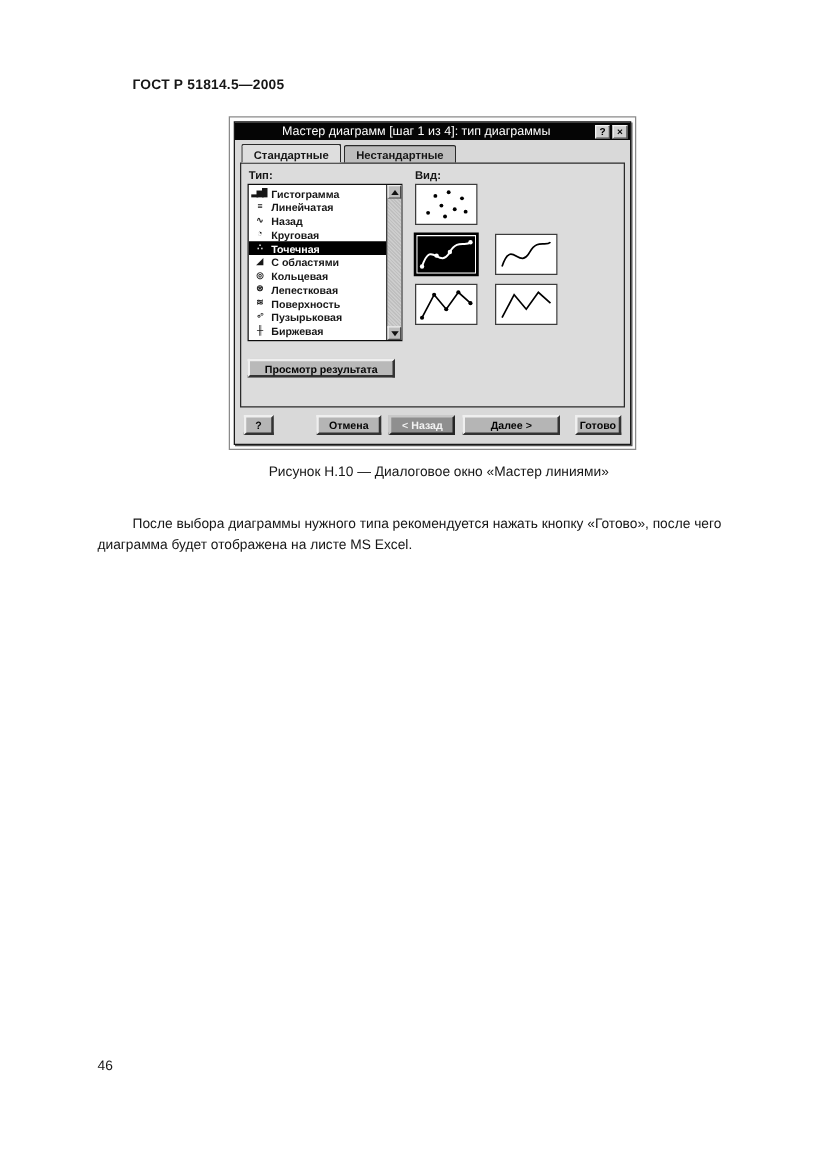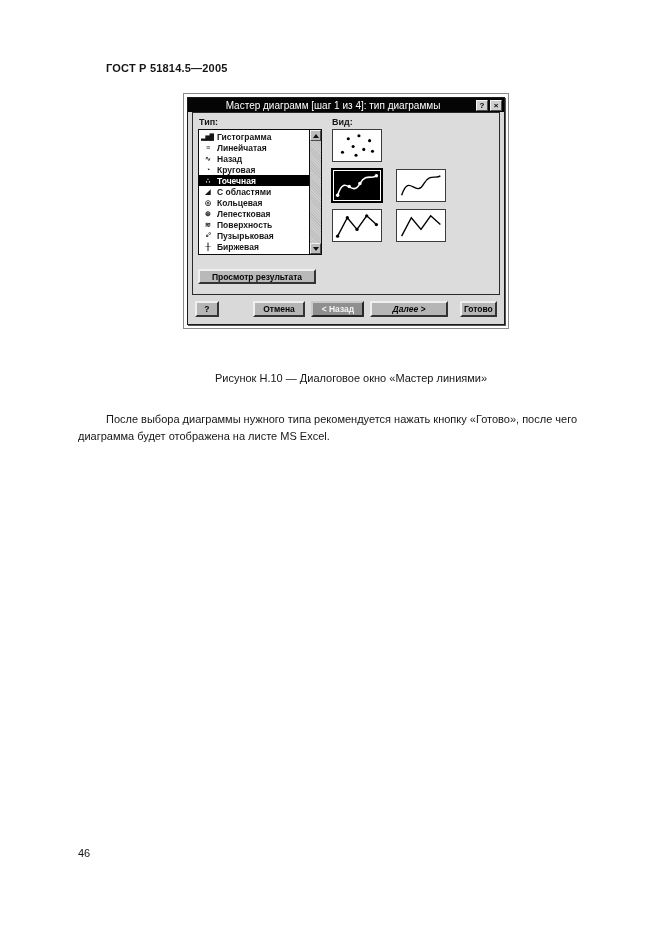--- a/index.html
+++ b/index.html
@@ -13,21 +13,21 @@
   .dialog { width:318px; background:#d9d9d9; border:1px solid #1a1a1a; box-shadow:1px 1px 0 #555; }
 
   .titlebar { height:14px; background:#050505; color:#fff; display:flex; align-items:center; padding:0 2px 0 4px; }
   .titlebar .title { flex:1; font-size:10px; font-weight:normal; white-space:nowrap; overflow:hidden;text-align:center; }
   .tb-btn { width:12px; height:11px; margin-left:2px; background:#cfcfcf; border:1px solid; border-color:#f5f5f5 #4d4d4d #4d4d4d #f5f5f5; font-size:8px; font-weight:bold; line-height:9px; text-align:center; color:#000; padding:0; font-family:inherit; }
 
   .tabs { display:flex; gap:2px; padding:3px 5px 0; }
   .tab { font-size:9px; font-weight:bold; padding:2px 9px 1px; background:#bdbdbd; border:1px solid #2a2a2a; border-bottom:none; border-radius:2px 2px 0 0; position:relative; top:1px; }
   .tab.active { background:#dedede; top:0; padding-top:3px; z-index:2; }
 
-  .tab-panel { margin:0 4px; background:#dcdcdc; border:1px solid #2a2a2a; padding:4px 5px 10px; position:relative; z-index:1; }
+  .tab-panel { margin:0 4px; background:#dcdcdc; border:1px solid #2a2a2a; padding:4px 5px 22px; position:relative; z-index:1; }
 
   .dialog-body { display:flex; gap:9px; }
   .left-col { width:124px; }
   .right-col { flex:1; }
   .field-label { font-size:9px; font-weight:bold; margin:0 0 2px 1px; }
 
   .listbox { display:flex; border:1px solid #0d0d0d; background:#fff; height:126px; }
   .list-items { flex:1; overflow:hidden; padding-top:1px; }
   .list-item { display:flex; align-items:center; height:11px; font-size:8.5px; font-weight:bold; gap:3px; padding:0 1px 0 2px; white-space:nowrap; }
   .list-item.selected { background:#000; color:#fff; }
@@ -48,21 +48,21 @@
   .cell-spacer { width:50px; height:33px; visibility:hidden; }
 
   .description { margin-top:7px; border:1px solid #0d0d0d; background:#fff; min-height:44px; padding:3px 4px; }
   .description span { background:#050505; color:#fff; font-size:8.5px; font-weight:bold; line-height:1.5; padding:0 1px; }
 
   .btn-row { display:flex; align-items:center; padding:6px 7px 7px; }
   .win-btn { height:16px; background:#b5b5b5; border:2px solid; border-color:#efefef #333 #333 #efefef; font-size:8.5px; font-weight:bold; font-family:inherit; color:#050505; padding:0; }
   .btn-help { width:24px; }
   .btn-cancel { width:54px; margin-left:34px; }
   .btn-back { width:54px; margin-left:6px; background:#8f8f8f; color:#f3f3f3; border-color:#c9c9c9 #262626 #262626 #c9c9c9; }
-  .btn-next { width:79px; margin-left:6px;font-style:italic; }
+  .btn-next { width:79px; margin-left:6px; }
   .btn-finish { width:38px; margin-left:12px; }
 
   
   .caption { position:absolute; left:40px; right:0; top:372px; text-align:center; font-size:11px; }
   .paragraph { position:absolute; left:78px; right:74px; top:411px; font-size:11px; line-height:1.5; text-indent:28px; text-align:left; }
   .page-number { position:absolute; left:78px; top:847px; font-size:11px; }
 </style>
 </head>
 <body>
 
@@ -72,20 +72,24 @@
 
   <div class="dialog-wrap">
     <div class="dialog">
 
       <div class="titlebar">
         <span class="title">Мастер диаграмм [шаг 1 из 4]: тип диаграммы</span>
         <button class="tb-btn">?</button>
         <button class="tb-btn">×</button>
       </div>
 
+      <div class="tabs">
+          <div class="tab active">Стандартные</div>
+          <div class="tab">Нестандартные</div>
+        </div>
 
       <div class="tab-panel">
         <div class="dialog-body">
           <div class="left-col">
             <div class="field-label">Тип:</div>
             <div class="listbox">
               <div class="list-items" id="type-items">
                   <div class="list-item">
                     <span class="li-icon">▂▅▇</span>
                     <span>Гистограмма</span>

